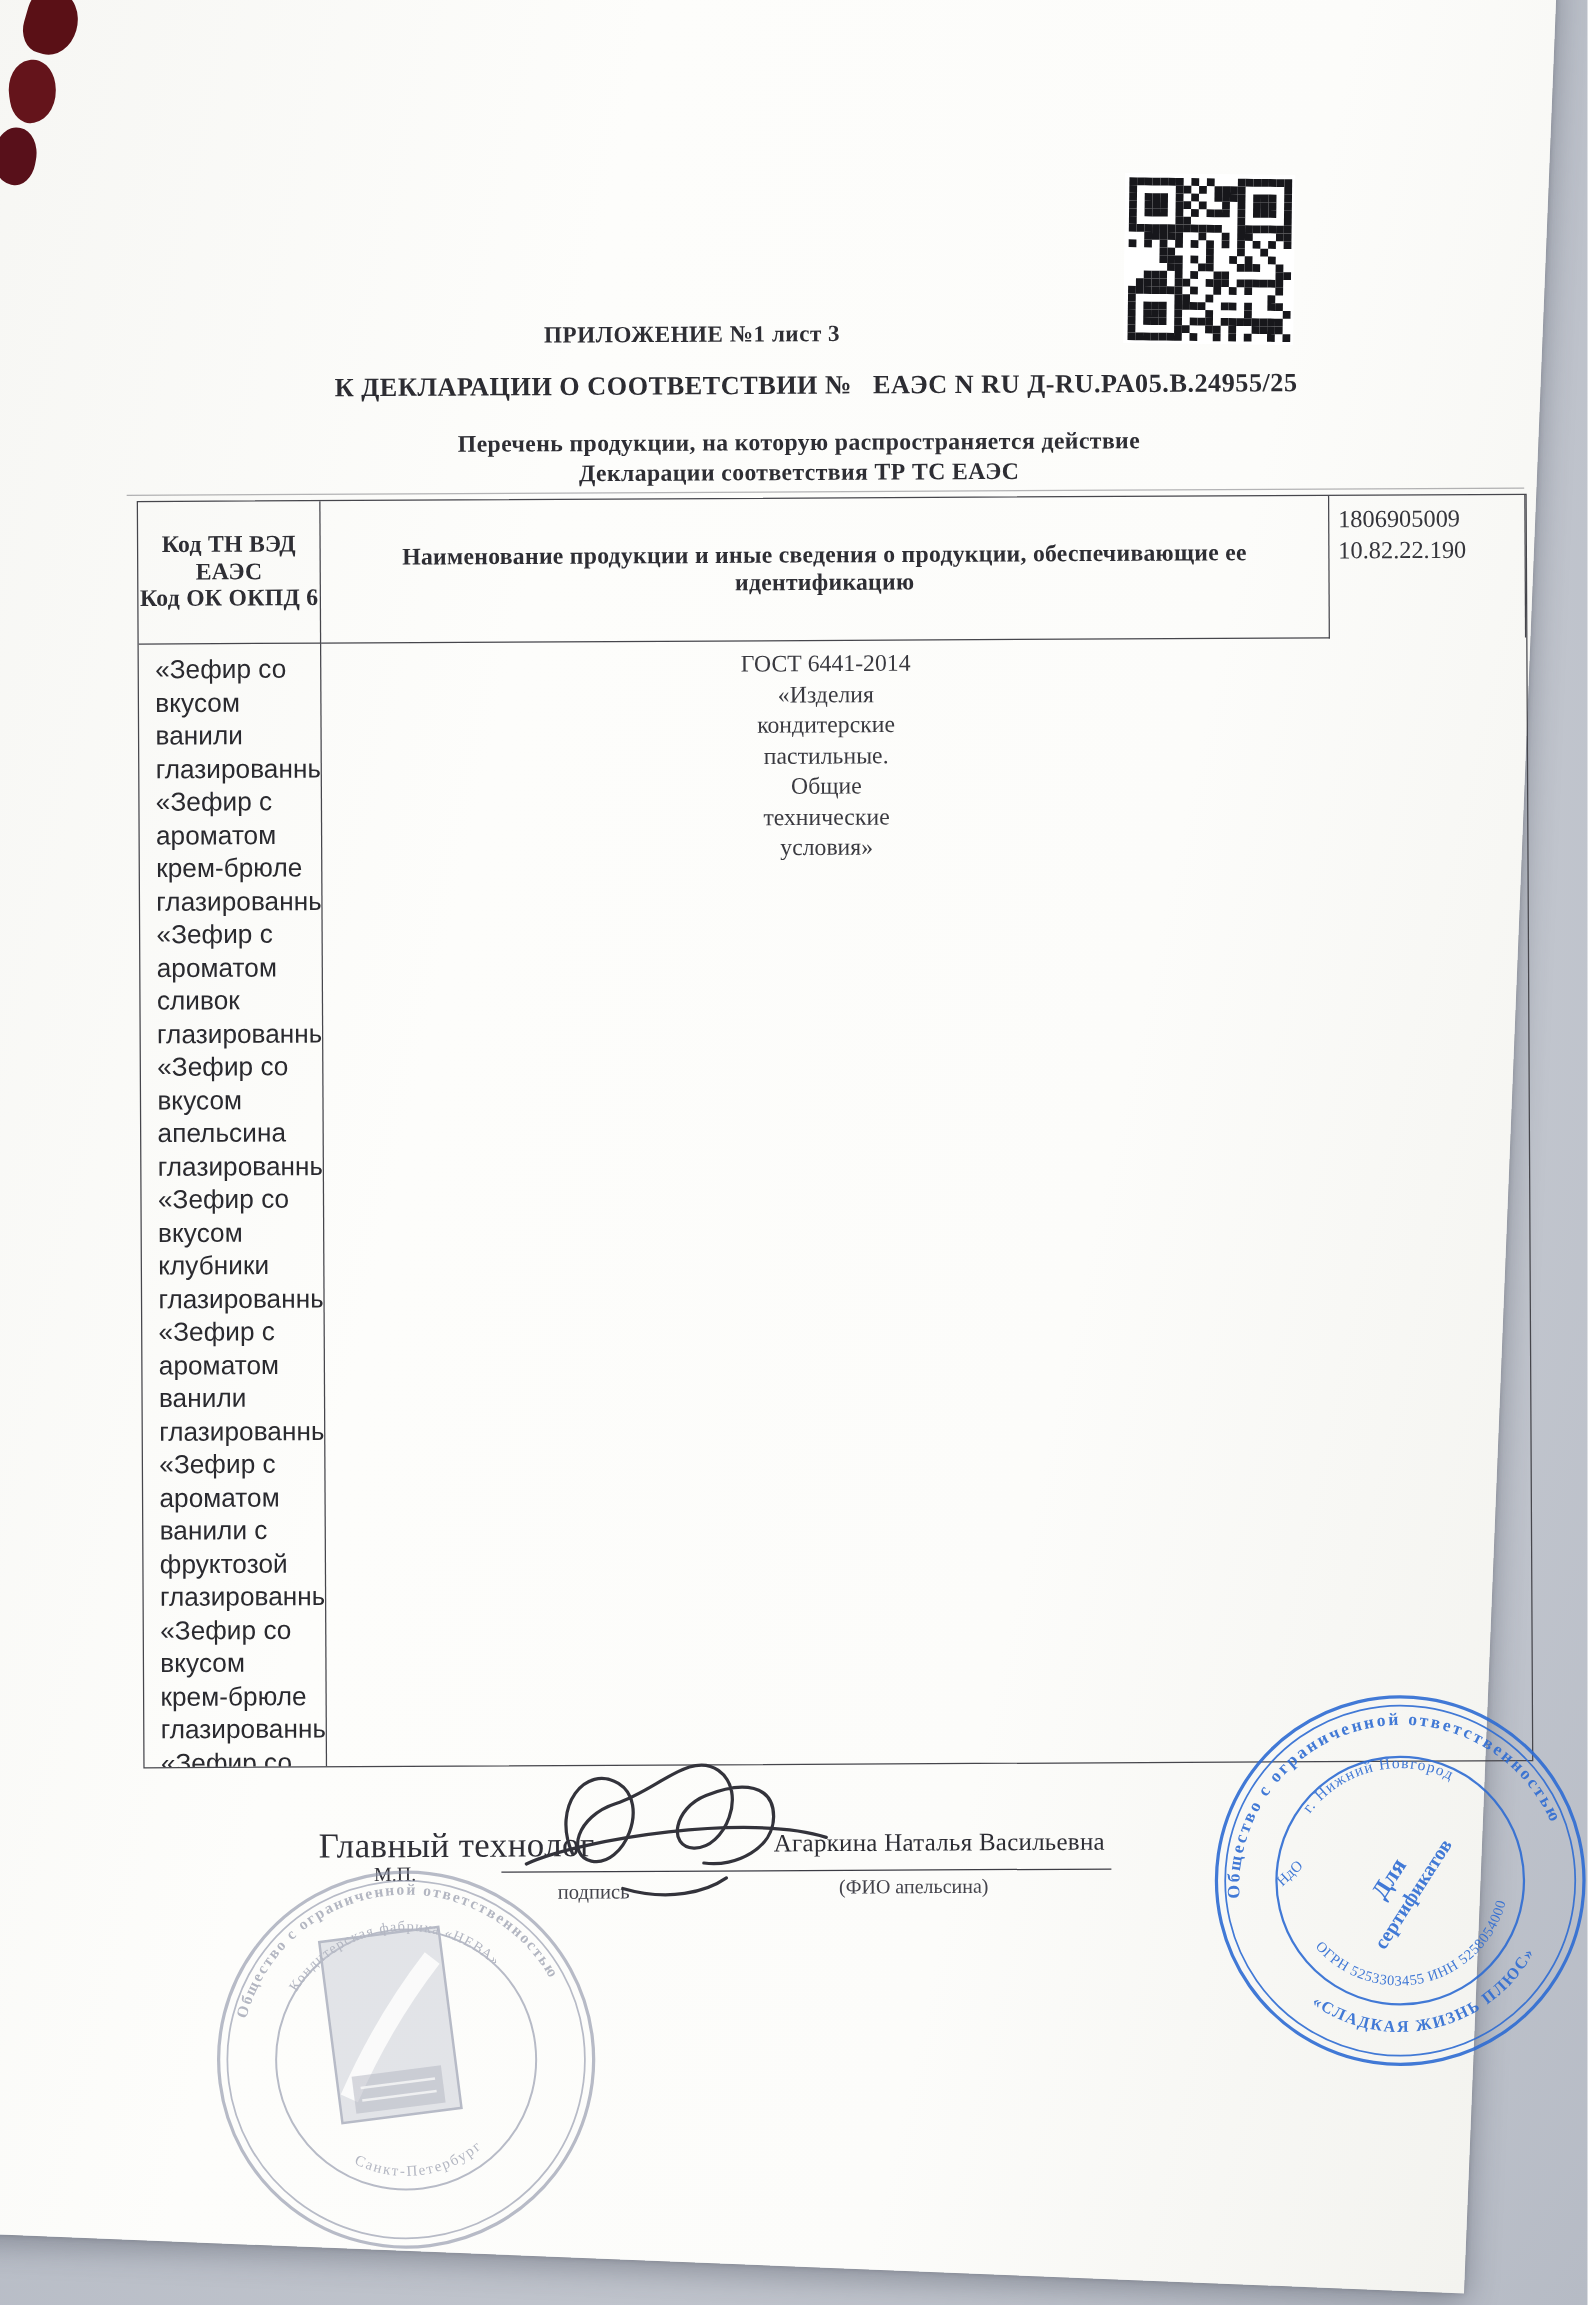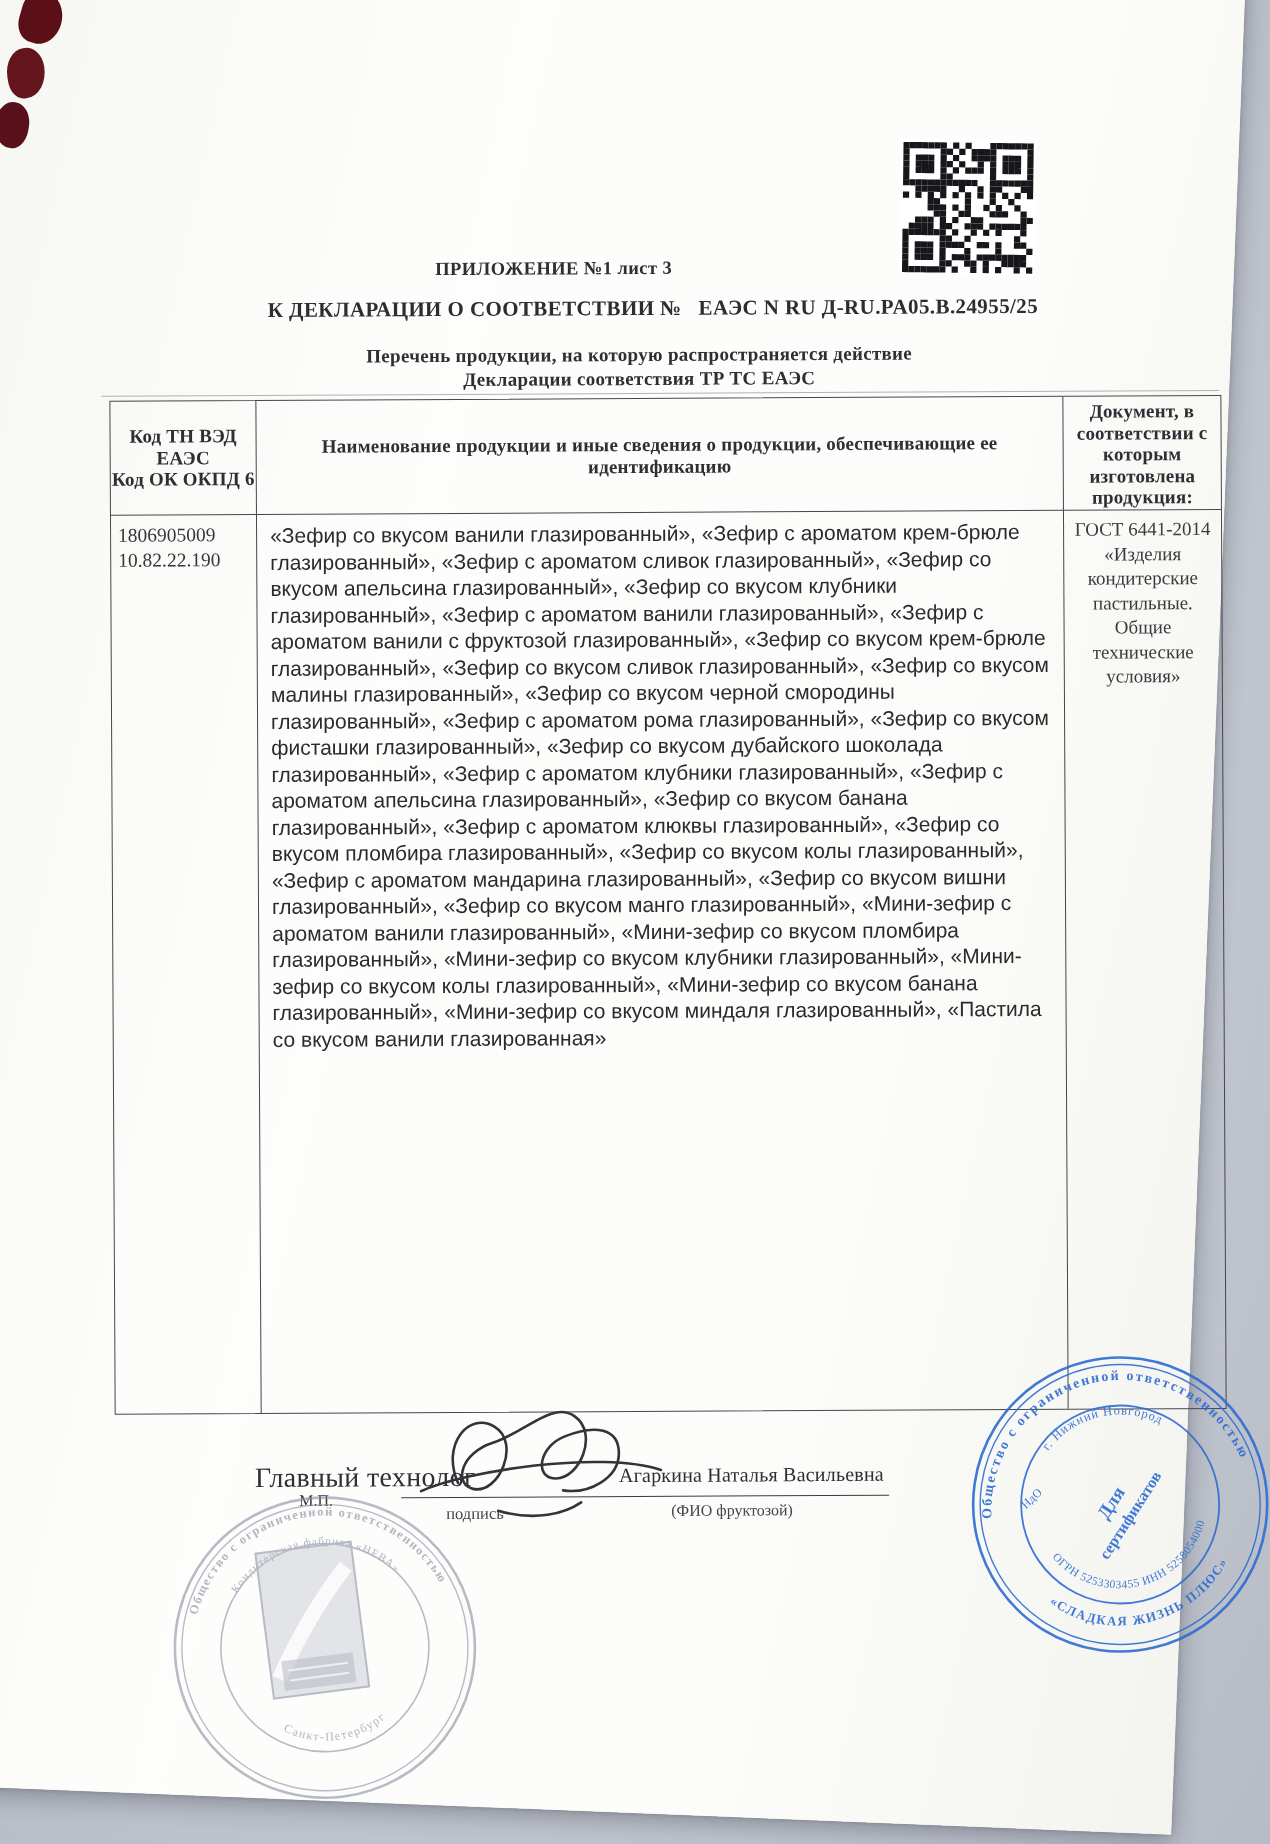--- a/index.html
+++ b/index.html
@@ -318,44 +318,39 @@
 Декларации соответствия ТР ТС ЕАЭС</div>
 
     <div class="tbl-ghost"></div>
 
     <div class="tbl">
       <div class="cell hc pre">Код ТН ВЭД
 ЕАЭС
 Код ОК ОКПД 6</div>
       <div class="cell hc pre">Наименование продукции и иные сведения о продукции, обеспечивающие ее
 идентификацию</div>
-      <div class="cell hc hc3 pre last-col">Документ, в
-соответствии с
-которым
-изготовлена
-продукция:</div>
 
       <div class="cell b1 pre last-row">1806905009
 10.82.22.190</div>
       <div class="cell b2 last-row">«Зефир со вкусом ванили глазированный», «Зефир с ароматом крем-брюле глазированный», «Зефир с ароматом сливок глазированный», «Зефир со вкусом апельсина глазированный», «Зефир со вкусом клубники глазированный», «Зефир с ароматом ванили глазированный», «Зефир с ароматом ванили с фруктозой глазированный», «Зефир со вкусом крем-брюле глазированный», «Зефир со вкусом сливок глазированный», «Зефир со вкусом малины глазированный», «Зефир со вкусом черной смородины глазированный», «Зефир с ароматом рома глазированный», «Зефир со вкусом фисташки глазированный», «Зефир со вкусом дубайского шоколада глазированный», «Зефир с ароматом клубники глазированный», «Зефир с ароматом апельсина глазированный», «Зефир со вкусом банана глазированный», «Зефир с ароматом клюквы глазированный», «Зефир со вкусом пломбира глазированный», «Зефир со вкусом колы глазированный», «Зефир с ароматом мандарина глазированный», «Зефир со вкусом вишни глазированный», «Зефир со вкусом манго глазированный», «Мини-зефир с ароматом ванили глазированный», «Мини-зефир со вкусом пломбира глазированный», «Мини-зефир со вкусом клубники глазированный», «Мини- зефир со вкусом колы глазированный», «Мини-зефир со вкусом банана глазированный», «Мини-зефир со вкусом миндаля глазированный», «Пастила со вкусом ванили глазированная»</div>
       <div class="cell b3 pre last-col last-row">ГОСТ 6441-2014
 «Изделия
 кондитерские
 пастильные.
 Общие
 технические
 условия»</div>
     </div>
 
     <div class="sig-role">Главный технолог</div>
     <div class="sig-mp">М.П.</div>
     <div class="sig-line"></div>
     <div class="sig-caption">подпись</div>
     <div class="sig-name">Агаркина Наталья Васильевна</div>
-    <div class="sig-name-caption">(ФИО фруктозой)</div>
+    <div class="sig-name-caption">(ФИО апельсина)</div>
 
     <svg class="scribble" width="290" height="160" viewBox="0 0 290 160" xmlns="http://www.w3.org/2000/svg">
       <g fill="none" stroke="#33333b" stroke-width="2.6" stroke-linecap="round">
         <path d="M55,100 C38,62 66,28 92,44 C118,60 96,112 70,106 C50,101 58,70 90,60 C122,50 150,18 172,34 C196,51 177,97 152,96 C131,95 136,64 162,54 C192,42 216,46 216,71 C216,96 186,112 160,108"></path>
         <path d="M18,108 C62,88 198,68 258,88"></path>
         <path d="M95,128 C132,139 162,131 178,120"></path>
       </g>
     </svg>
 
     <svg class="stamp-gray" width="330" height="340" viewBox="0 0 330 340" xmlns="http://www.w3.org/2000/svg">

